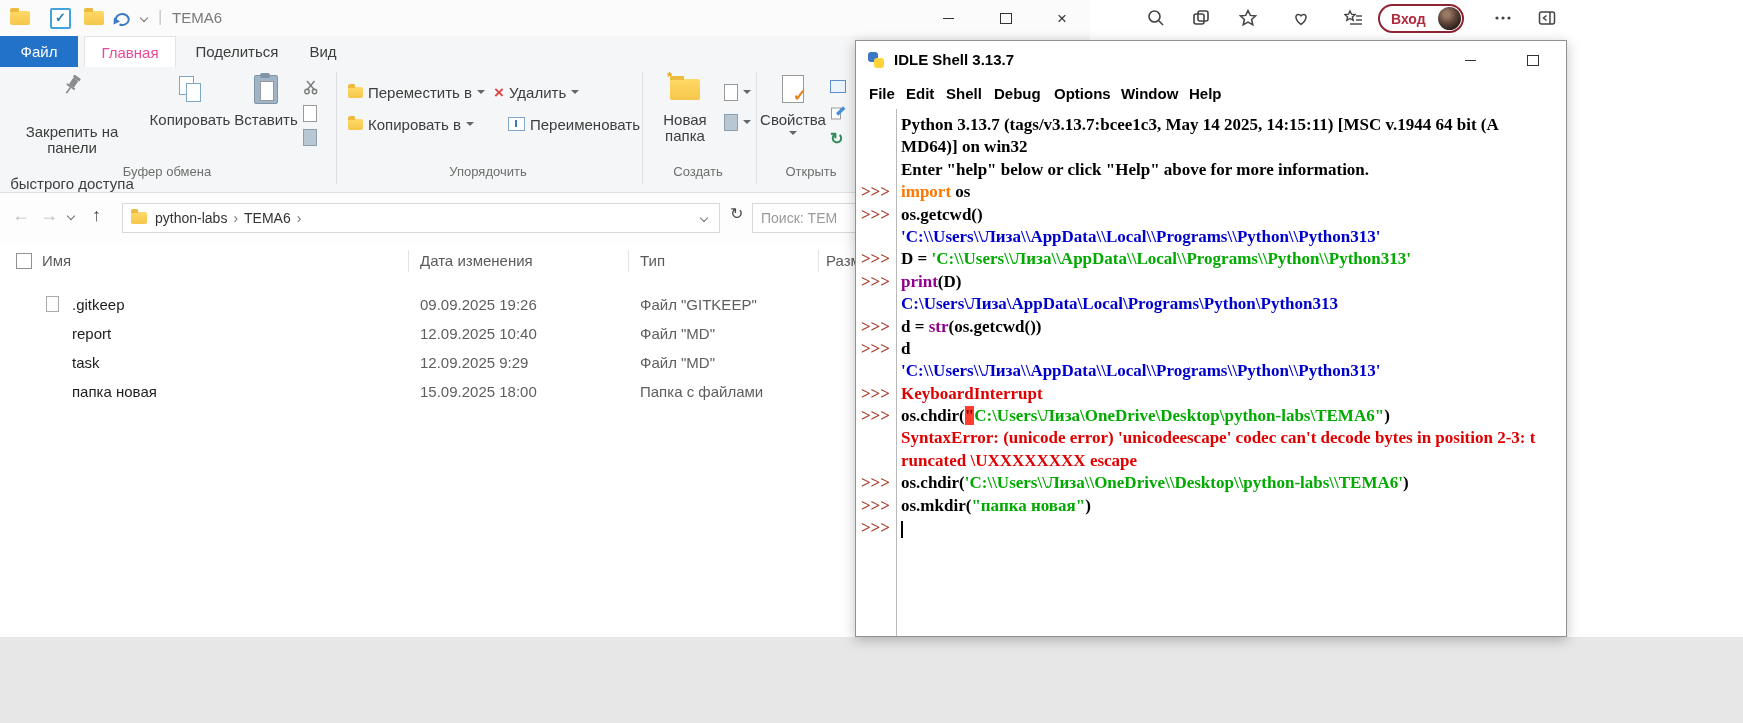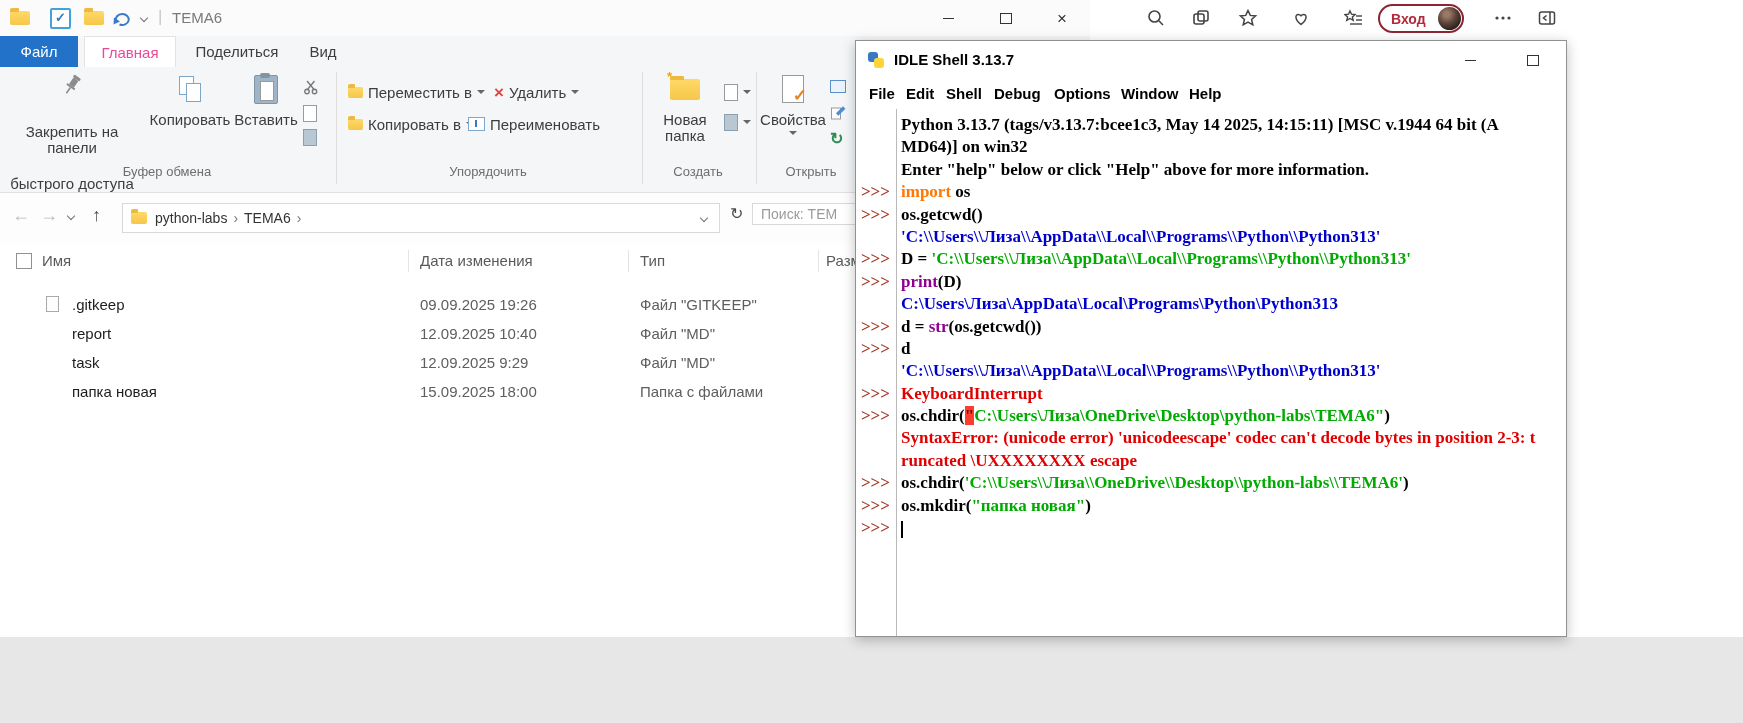--- a/index.html
+++ b/index.html
@@ -56,21 +56,21 @@
   .props-ico::after{content:"\2713";position:absolute;right:-4px;bottom:-4px;color:#e8851f;font-size:17px;font-weight:bold;}
   .hist-ico{color:#2e8b57;font-size:16px;font-weight:bold;}
   .winmini-ico{display:inline-block;width:14px;height:11px;border:1px solid #5b8fc9;background:#eaf2fb;}
   .spark{position:absolute;color:#f0a500;font-size:13px;font-weight:bold;}
   
   .ex-address{position:absolute;left:0;top:193px;width:1090px;height:50px;background:#fdfdfd;}
   .nav-g{position:absolute;top:13px;font-size:18px;line-height:1;}
   .addr-box{position:absolute;left:122px;top:10px;width:598px;height:30px;background:#fff;border:1px solid #d9d9d9;box-sizing:border-box;display:flex;align-items:center;}
   .crumb{font-size:14px;color:#333;margin:0 2px;}
   .crumb-sep{font-size:14px;color:#777;margin:0 4px;}
-  .search-box{position:absolute;left:752px;top:10px;width:140px;height:22px;background:#fff;border:1px solid #d9d9d9;box-sizing:border-box;display:flex;align-items:center;overflow:hidden;}
+  .search-box{position:absolute;left:752px;top:10px;width:140px;height:30px;background:#fff;border:1px solid #d9d9d9;box-sizing:border-box;display:flex;align-items:center;overflow:hidden;}
   .search-box span{font-size:14px;color:#9a9a9a;margin-left:8px;white-space:nowrap;}
   
   .ex-headers{position:absolute;left:0;top:246px;width:1090px;height:30px;}
   .hdr{position:absolute;top:6px;font-size:15px;color:#5a5a5a;white-space:nowrap;}
   .hdr-sep{position:absolute;top:4px;height:22px;border-left:1px solid #e4e4e4;}
   .hdr-chk{position:absolute;left:16px;top:7px;width:14px;height:14px;background:#fff;border:1px solid #919191;}
   #file-list{position:absolute;left:0;top:290px;width:1090px;}
   .file-row{position:relative;height:29px;width:860px;}
   .f-name{position:absolute;left:72px;top:6px;font-size:15px;color:#1d1d1d;}
   .f-date,.f-type{position:absolute;top:6px;font-size:15px;color:#5e5e5e;}
@@ -245,21 +245,21 @@
       <div class="smallbtn" style="left:348px;top:45px;">
         <span class="fld" style="width:15px;height:11px;"></span>
         <span>Копировать в</span>
         <span class="tri-down"></span>
       </div>
       <div class="smallbtn" style="left:494px;top:13px;">
         <span class="x-red">×</span>
         <span>Удалить</span>
         <span class="tri-down"></span>
       </div>
-      <div class="smallbtn" style="left:468px;top:45px;">
+      <div class="smallbtn" style="left:508px;top:45px;">
         <span class="rename-ico"></span>
         <span>Переименовать</span>
       </div>
       <span class="grp-lbl" style="left:336px;width:304px;">Упорядочить</span>
       <span class="rib-sep" style="left:642px;"></span>
 
       <div class="bigbtn" style="left:650px;width:70px;">
         <span class="ico-box" style="position:relative;">
           <span class="fld" style="width:30px;height:21px;"></span>
           <span class="spark" style="left:-3px;top:-3px;">*</span>

